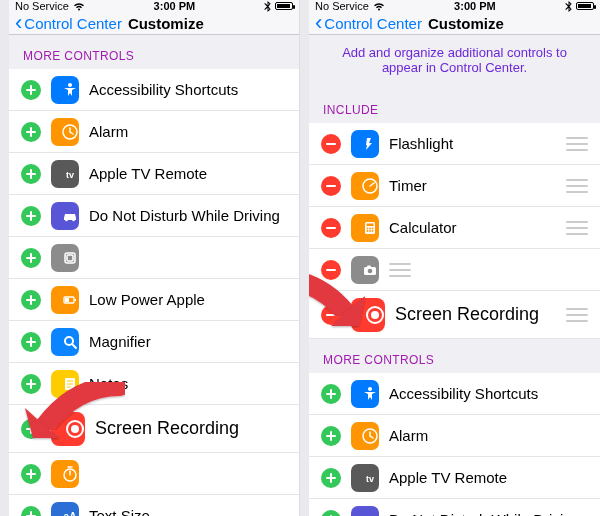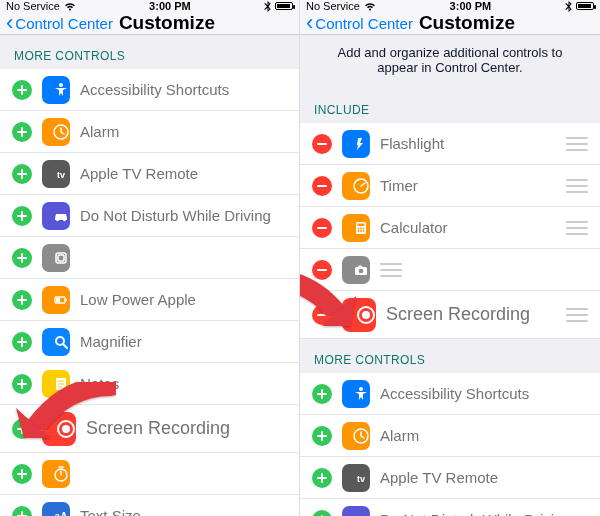--- a/index.html
+++ b/index.html
@@ -19,20 +19,21 @@
   }
   .phone {
     width: 300px;
     height: 516px;
     background: #fff;
     display: flex;
     flex-direction: column;
     overflow: hidden;
     position: relative;
     border-right: 1px solid #ddd;
+    margin-left: 9px;
   }
   .phone:last-child { border-right: none; }
   
   .status-bar {
     height: 18px;
     display: flex;
     align-items: center;
     justify-content: space-between;
     padding: 0 6px;
     font-size: 11px;
@@ -54,37 +55,37 @@
     height: 38px;
     background: #f7f7f9;
     border-bottom: 1px solid #c9c9ce;
     display: flex;
     align-items: center;
     padding: 0 6px;
     gap: 4px;
   }
   .back { color: #007aff; font-size: 15px; display:flex; align-items:center; gap:2px;}
   .back .chev { font-size: 22px; line-height: 1; }
-  .title { color:#000; font-weight:600; font-size:19px; margin-left:2px;}
+  .title { color:#000; font-weight:600; font-size:15px; margin-left:2px;}
 
   
   .intro {
     padding: 10px 20px 14px 20px;
     text-align: center;
     font-size: 13px;
-    color: #0f172a;
+    color: #6d28d9;
     background:#efeff4;
   }
 
   
   .section-header {
     padding: 14px 14px 6px 14px;
     font-size: 12px;
     letter-spacing: .4px;
-    color: #0f766e;
+    color: #a21caf;
     text-transform: uppercase;
     background:#efeff4;
   }
 
   
   .list { background:#fff; }
   .row {
     display: flex;
     align-items: center;
     height: 42px;
@@ -103,21 +104,21 @@
   }
   .badge.add { background:#34c759; }
   .badge.remove { background:#ff3b30; }
   .badge svg { display:block; }
   .app-icon {
     width: 28px; height: 28px; border-radius: 7px;
     display:flex; align-items:center; justify-content:flex-end;
     flex-shrink:0;
     color:#fff;
   }
-  .label { font-size: 15px; color:#737373; flex:1; white-space:nowrap; overflow:hidden; text-overflow:ellipsis;}
+  .label { font-size: 15px; color:#000000; flex:1; white-space:nowrap; overflow:hidden; text-overflow:ellipsis;}
   .grip {
     width: 22px; height: 14px;
     display:flex; flex-direction:column; justify-content:space-between;
     opacity:.45;
   }
   .grip div { height:2px; background:#8e8e93; border-radius:1px;}
 
   
   .arrow {
     position: absolute;

